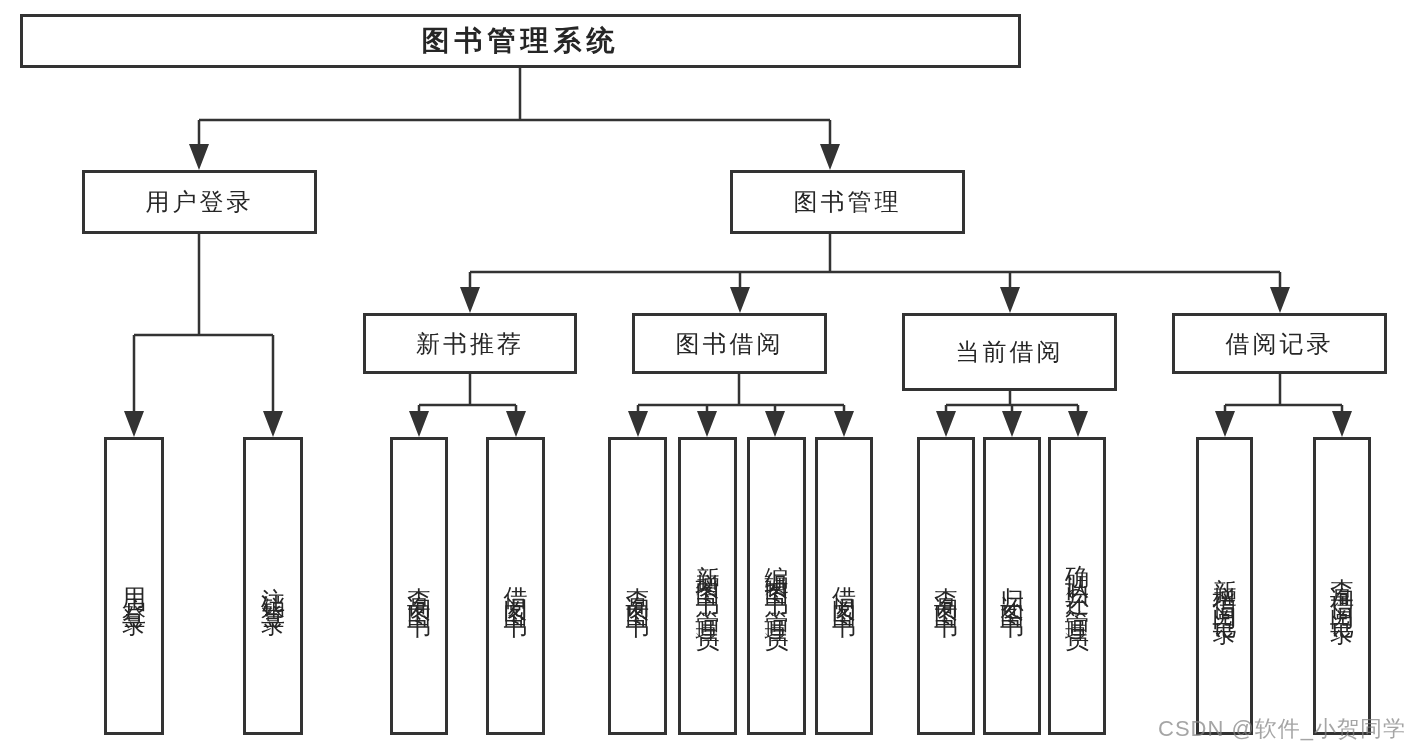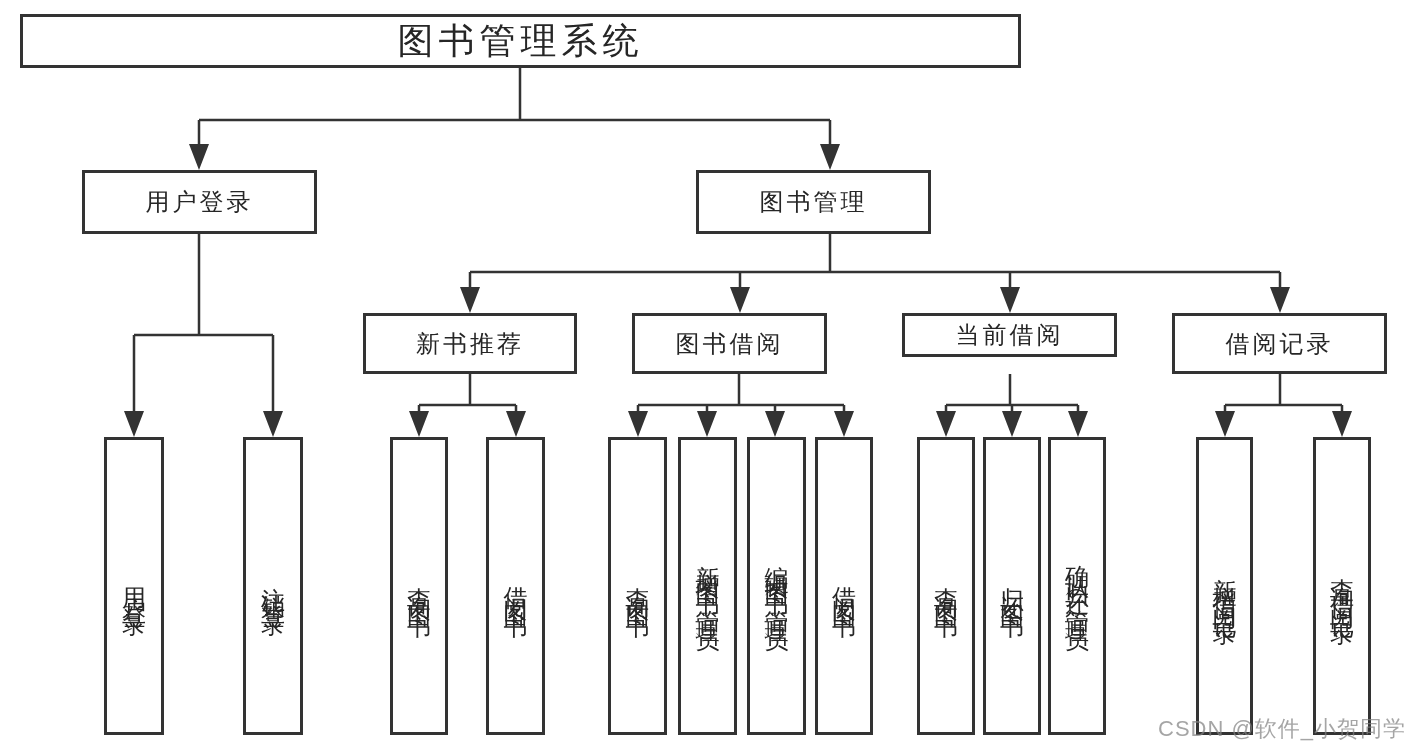--- a/index.html
+++ b/index.html
@@ -33,37 +33,38 @@
     align-items: center;
     justify-content: center;
     z-index: 2;
   }
   .node.h span {
     font-size: 24px;
     letter-spacing: 3px;
     white-space: nowrap;
   }
   .node.root span {
-    font-size: 36px;
+    font-size: 28px;
     letter-spacing: 5px;
+    font-weight: bold;
   }
   .node.leaf span {
     writing-mode: vertical-rl;
     text-orientation: mixed;
     font-size: 24px;
     letter-spacing: 9px;
     line-height: 1;
   }
   
   #n-root            { left:20px;   top:14px;  width:1001px; height:54px; }
   #n-user-login      { left:82px;   top:170px; width:235px;  height:64px; }
-  #n-book-mgmt       { left:696px;  top:170px; width:235px;  height:64px; }
+  #n-book-mgmt       { left:730px;  top:170px; width:235px;  height:64px; }
   #n-new-book-rec    { left:363px;  top:313px; width:214px;  height:61px;text-align:right; }
   #n-book-borrow     { left:632px;  top:313px; width:195px;  height:61px; }
-  #n-current-borrow  { left:902px;  top:313px; width:215px;  height:44px; }
+  #n-current-borrow  { left:902px;  top:313px; width:215px;  height:78px; }
   #n-borrow-record   { left:1172px; top:313px; width:215px;  height:61px; }
   .leaf              { top:437px; height:298px; }
   #n-leaf-login      { left:104px;  width:60px; }
   #n-leaf-logout     { left:243px;  width:60px; }
   #n-leaf-rec-query  { left:390px;  width:58px; }
   #n-leaf-rec-borrow { left:486px;  width:59px; }
   #n-leaf-bb-query   { left:608px;  width:59px; }
   #n-leaf-bb-add     { left:678px;  width:59px; }
   #n-leaf-bb-edit    { left:747px;  width:59px; }
   #n-leaf-bb-borrow  { left:815px;  width:58px; }

